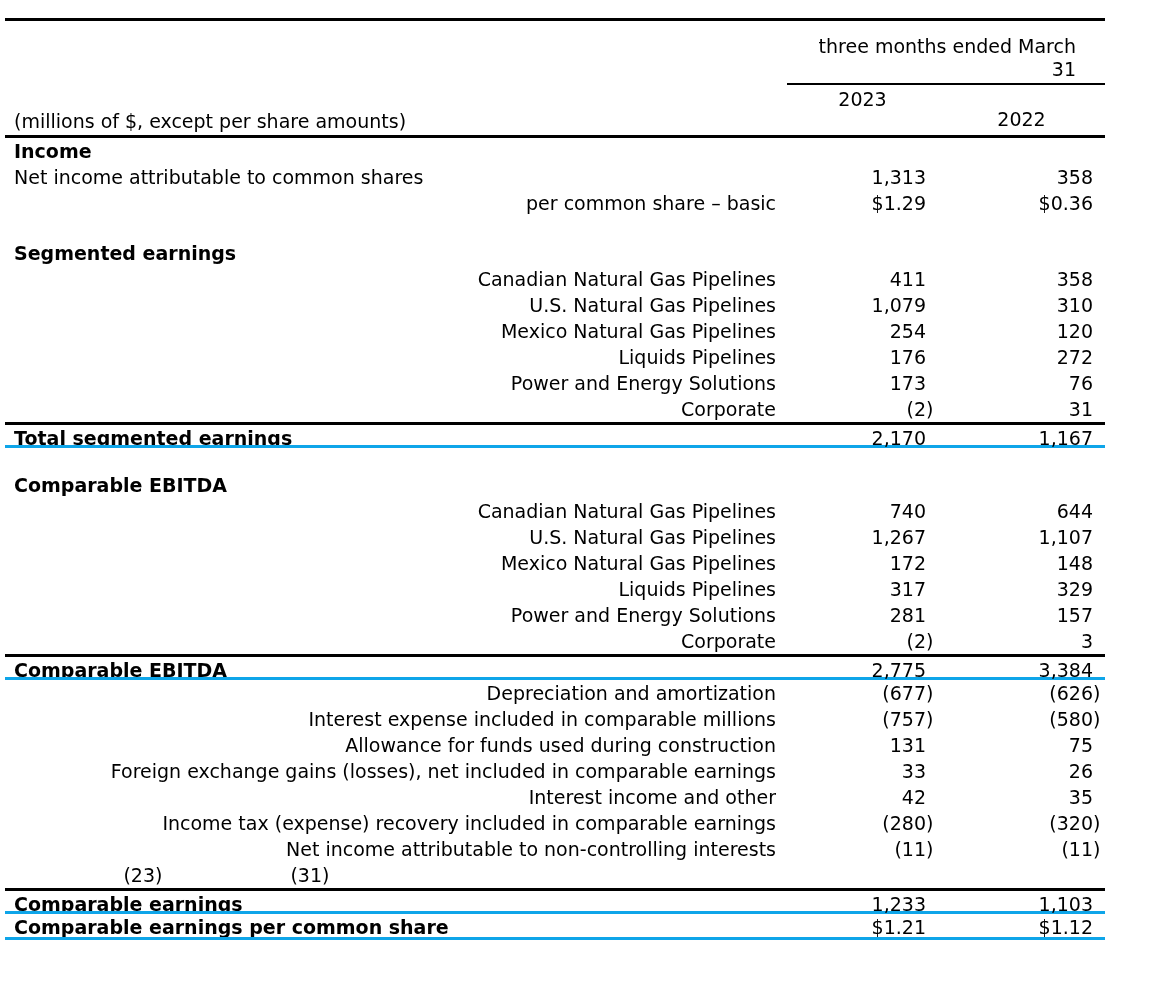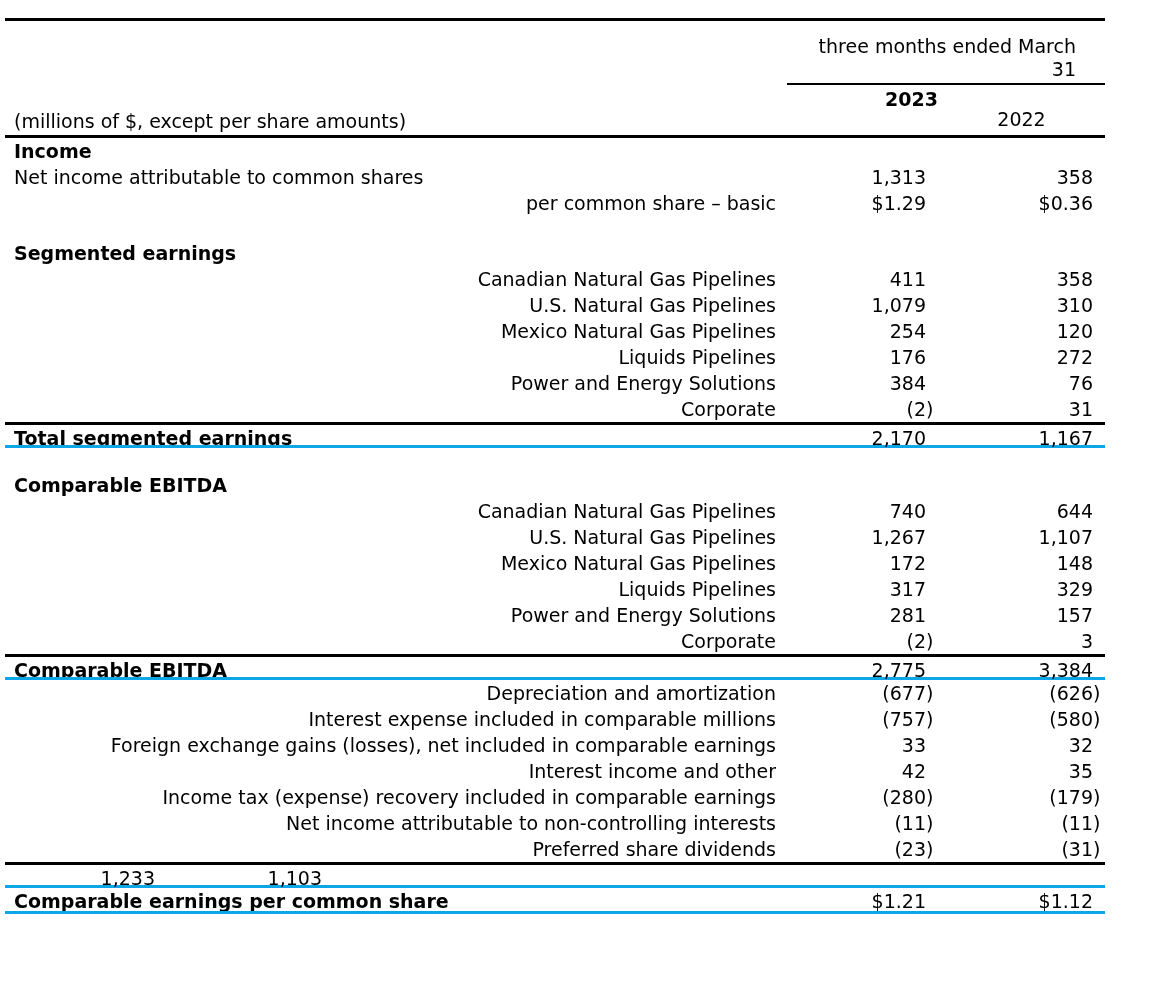--- a/index.html
+++ b/index.html
@@ -35,21 +35,21 @@
     line-height: 23px;
     padding: 14px 29px 2px;
     border-bottom: 2px solid #000;
   }
   .years { display: flex; }
   .year {
     text-align: center;
     line-height: 25px;
     padding: 2px 0 3px;
   }
-  .y2023 { width: 151px; font-weight: bold; text-align: right; }
+  .y2023 { width: 151px; font-weight: normal; }
   .y2022 { width: 167px; margin-top: 20px; }
   
   .row {
     display: flex;
     height: 26px;
     line-height: 26px;
     white-space: nowrap;
   }
   .spacer { height: 24px; }
   .row .label { flex: 1; padding-left: 9px; overflow: hidden; }
@@ -147,21 +147,21 @@
           <span class="suffix"></span>
         </div>
         <div class="cell c2022">
           <span class="num">272</span>
           <span class="suffix"></span>
         </div>
       </div>
       <div class="row item">
         <div class="label ind">Power and Energy Solutions</div>
         <div class="cell c2023">
-          <span class="num">384</span>
+          <span class="num">173</span>
           <span class="suffix"></span>
         </div>
         <div class="cell c2022">
           <span class="num">76</span>
           <span class="suffix"></span>
         </div>
       </div>
       <div class="row item">
         <div class="label ind">Corporate</div>
         <div class="cell c2023">
@@ -281,27 +281,38 @@
         <div class="cell c2023">
           <span class="num">(757</span>
           <span class="suffix">)</span>
         </div>
         <div class="cell c2022">
           <span class="num">(580</span>
           <span class="suffix">)</span>
         </div>
       </div>
       <div class="row item">
+        <div class="label ind">Allowance for funds used during construction</div>
+        <div class="cell c2023">
+          <span class="num">131</span>
+          <span class="suffix"></span>
+        </div>
+        <div class="cell c2022">
+          <span class="num">75</span>
+          <span class="suffix"></span>
+        </div>
+      </div>
+      <div class="row item">
         <div class="label ind">Foreign exchange gains (losses), net included in comparable earnings</div>
         <div class="cell c2023">
           <span class="num">33</span>
           <span class="suffix"></span>
         </div>
         <div class="cell c2022">
-          <span class="num">32</span>
+          <span class="num">26</span>
           <span class="suffix"></span>
         </div>
       </div>
       <div class="row item">
         <div class="label ind">Interest income and other</div>
         <div class="cell c2023">
           <span class="num">42</span>
           <span class="suffix"></span>
         </div>
         <div class="cell c2022">
@@ -309,47 +320,47 @@
           <span class="suffix"></span>
         </div>
       </div>
       <div class="row item">
         <div class="label ind">Income tax (expense) recovery included in comparable earnings</div>
         <div class="cell c2023">
           <span class="num">(280</span>
           <span class="suffix">)</span>
         </div>
         <div class="cell c2022">
-          <span class="num">(179</span>
+          <span class="num">(320</span>
           <span class="suffix">)</span>
         </div>
       </div>
       <div class="row item">
         <div class="label ind">Net income attributable to non-controlling interests</div>
         <div class="cell c2023">
           <span class="num">(11</span>
           <span class="suffix">)</span>
         </div>
         <div class="cell c2022">
           <span class="num">(11</span>
           <span class="suffix">)</span>
         </div>
       </div>
       <div class="row item">
-        <div class="label ind">Preferred share dividends</div>
         <div class="cell c2023">
           <span class="num">(23</span>
           <span class="suffix">)</span>
         </div>
         <div class="cell c2022">
           <span class="num">(31</span>
           <span class="suffix">)</span>
         </div>
       </div>
       <div class="row total rule-top rule-bottom">
+        <div class="label">Comparable earnings</div>
         <div class="cell c2023">
           <span class="num">1,233</span>
           <span class="suffix"></span>
         </div>
         <div class="cell c2022">
           <span class="num">1,103</span>
           <span class="suffix"></span>
         </div>
       </div>
       <div class="row total rule-bottom">

